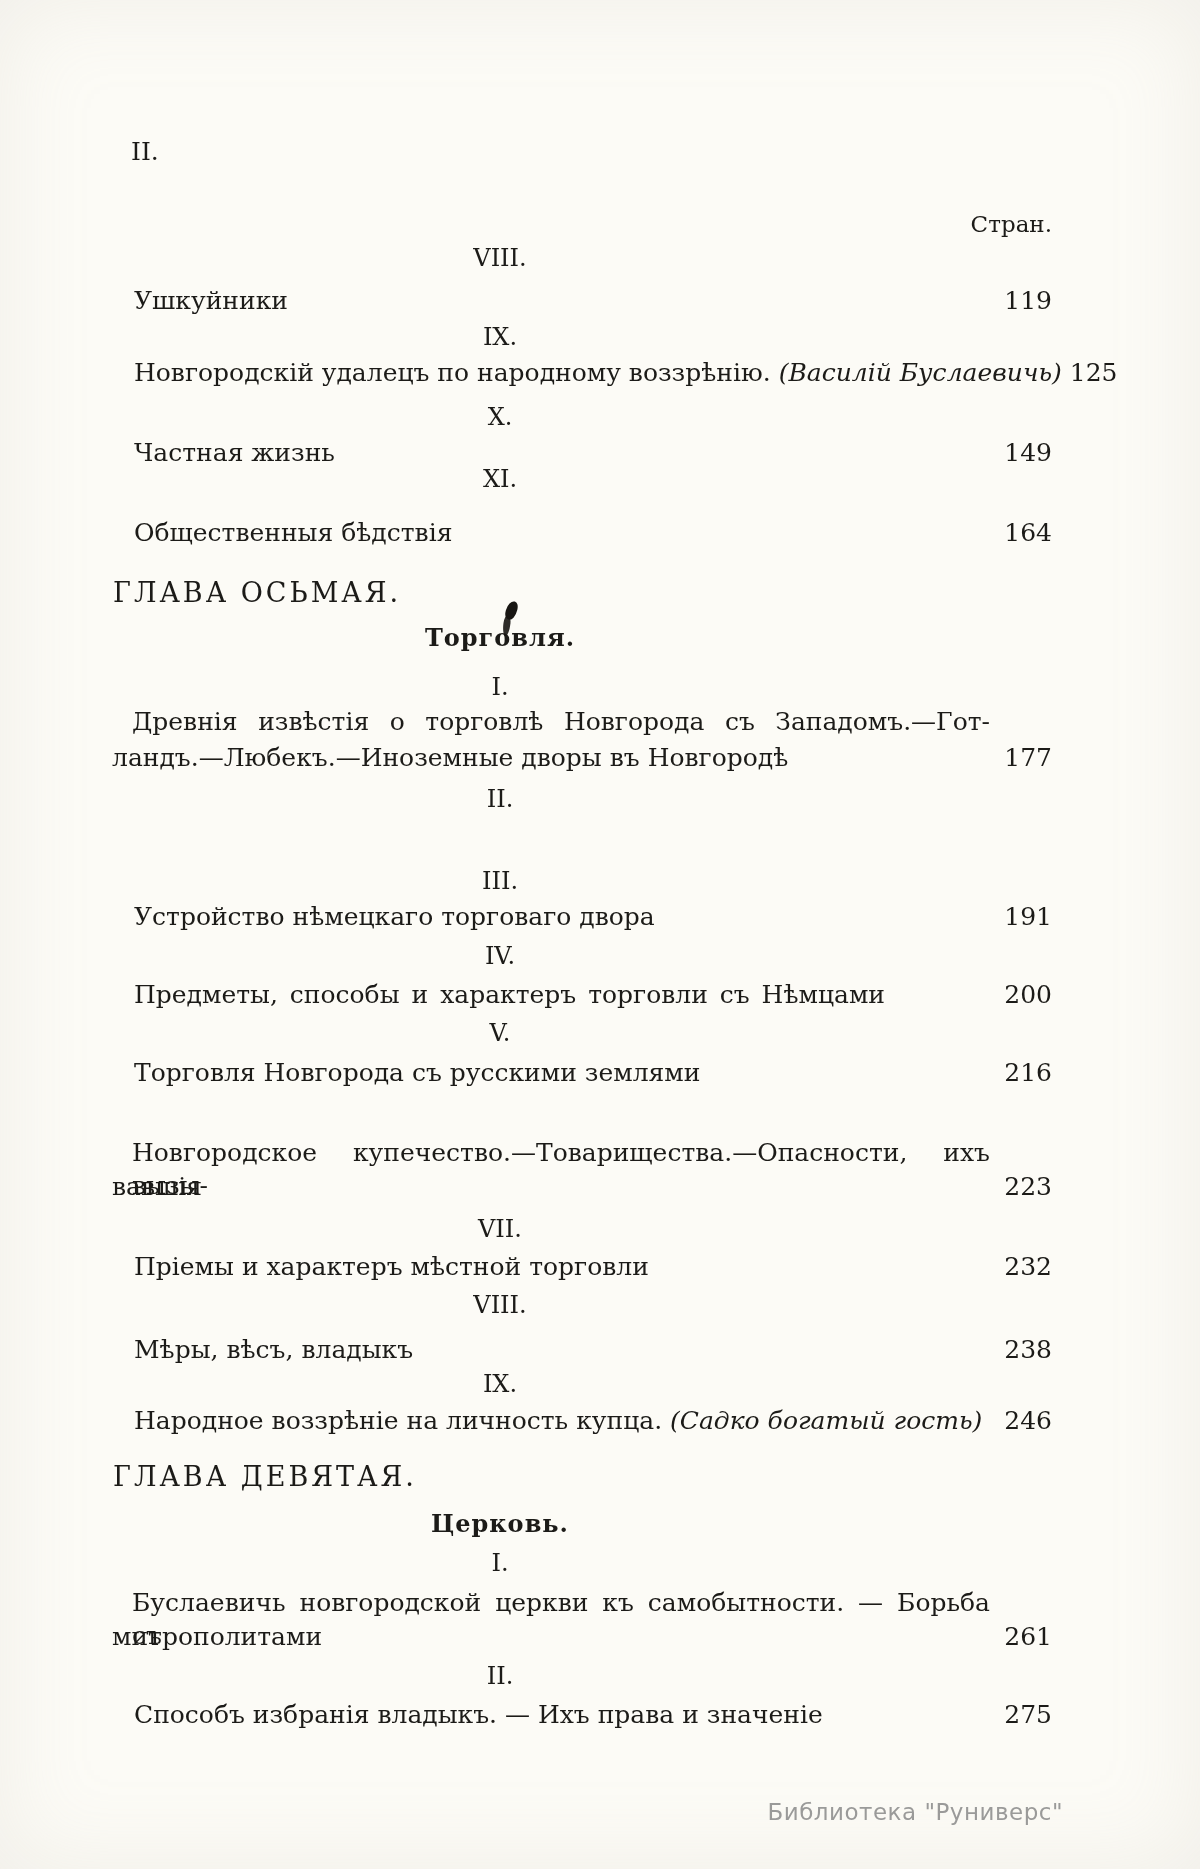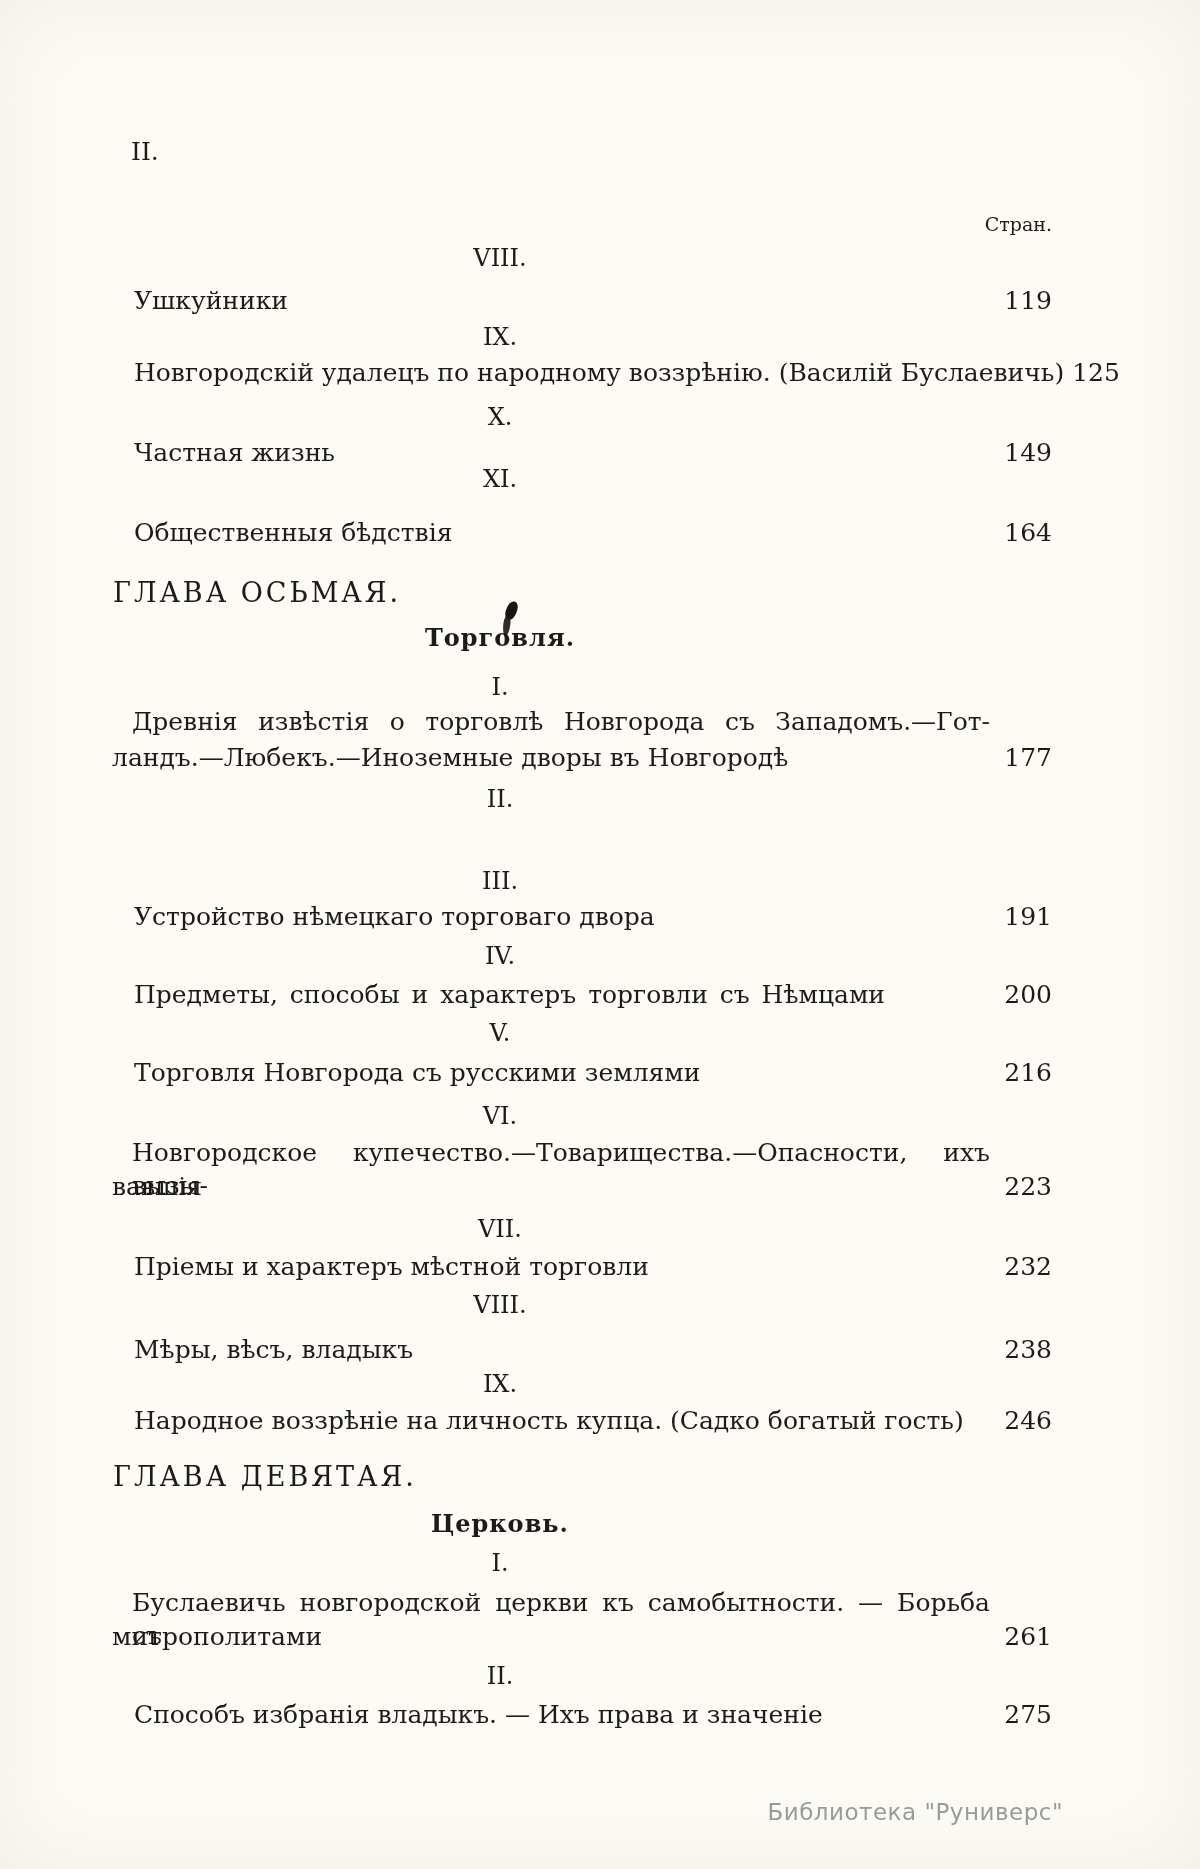--- a/index.html
+++ b/index.html
@@ -6,37 +6,37 @@
   body{
     width:1200px;height:1869px;
     background:#fcfbf6;
     font-family:"DejaVu Serif","Liberation Serif",serif;
     color:#1c1b18;
     position:relative;
     overflow:hidden;
   }
   .page{position:absolute;inset:0;background:#fcfbf6;box-shadow:inset 0 0 90px rgba(190,185,170,.18);}
   .sig{position:absolute;left:131px;top:138px;font-size:25px;line-height:28px;}
-  .colhead{position:absolute;left:112px;top:210px;width:940px;text-align:right;font-size:19px;line-height:28px;}
+  .colhead{position:absolute;left:112px;top:210px;width:940px;text-align:right;font-size:23px;line-height:28px;}
   .roman{position:absolute;left:112px;width:776px;text-align:center;font-size:24px;line-height:30px;}
   .row{position:absolute;left:112px;width:940px;display:flex;align-items:flex-start;font-size:25px;line-height:33px;}
   .row .t{white-space:nowrap;}
   .row .sp{flex:1 1 0;min-width:8px;}
   .row .pg{text-align:right;}
   .indent{padding-left:22px;}
   .jline{position:absolute;left:112px;width:858px;padding-left:20px;font-size:25px;line-height:33px;
          text-align:justify;text-align-last:justify;white-space:normal;}
   .chapter{position:absolute;left:113px;width:776px;font-size:27px;letter-spacing:3px;line-height:34px;}
   .ctitle{position:absolute;left:112px;width:776px;text-align:center;font-size:24px;font-weight:bold;letter-spacing:1px;line-height:40px;}
   .ctitle .w{position:relative;display:inline-block;}
   .blot{position:absolute;left:54%;top:-17px;width:11px;height:19px;background:#181613;
         border-radius:62% 38% 55% 45%/58% 42% 62% 38%;transform:rotate(14deg);}
   .blot:after{content:"";position:absolute;left:1px;top:15px;width:7px;height:21px;background:#181613;
         border-radius:45% 55% 50% 50%/40% 40% 60% 60%;transform:rotate(-7deg);opacity:.9;}
-  .it{}
+  .it{font-style:italic;}
   .airy{word-spacing:0.16em;}
   .wm{position:absolute;right:137px;top:1799px;font-family:"DejaVu Sans","Liberation Sans",sans-serif;
       font-size:23px;color:#9a9a99;letter-spacing:0.5px;}
 </style>
 </head>
 <body>
 
 <div class="page">
 
   <div class="sig">II.</div>
@@ -99,21 +99,20 @@
     <span class="pg">200</span>
   </div>
 
   <div class="roman" style="top:1018px">V.</div>
   <div class="row" style="top:1056px">
     <span class="t indent"><span>Торговля Новгорода съ русскими землями</span></span>
     <span class="sp"></span>
     <span class="pg">216</span>
   </div>
 
-  <div class="roman" style="top:1101px">VI.</div>
   <div class="jline" style="top:1136px">Новгородское купечество.—Товарищества.—Опасности, ихъ вызы-</div>
   <div class="row" style="top:1170px">
     <span class="t"><span>вавшія</span></span>
     <span class="sp"></span>
     <span class="pg">223</span>
   </div>
 
   <div class="roman" style="top:1214px">VII.</div>
   <div class="row" style="top:1250px">
     <span class="t indent"><span>Пріемы и характеръ мѣстной торговли</span></span>

